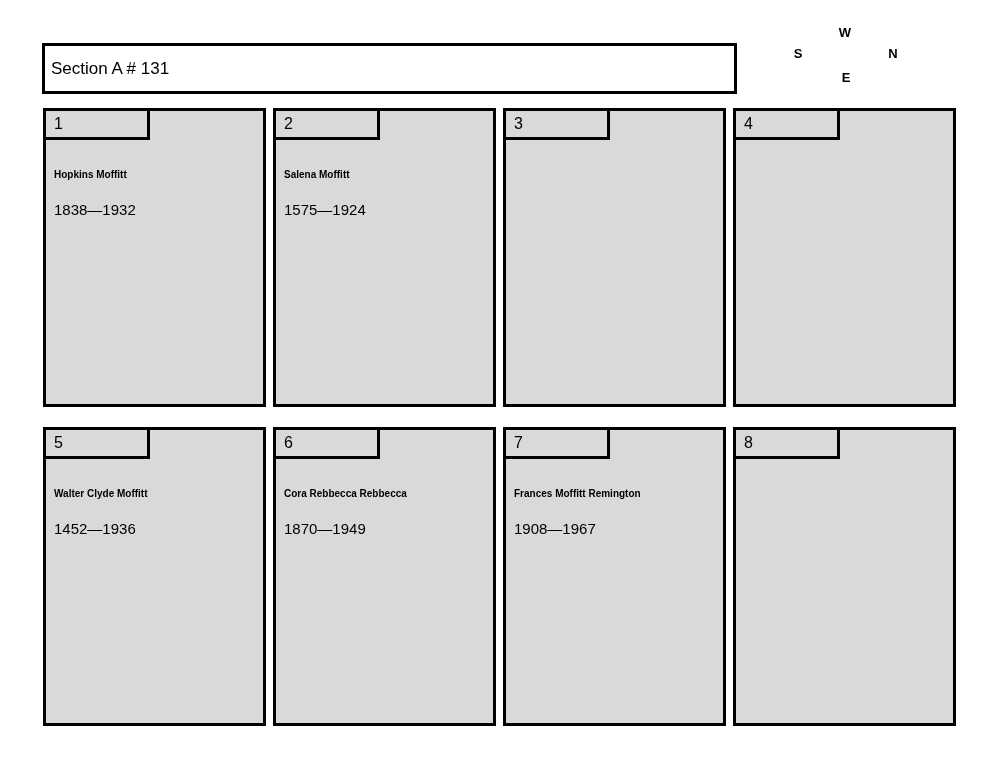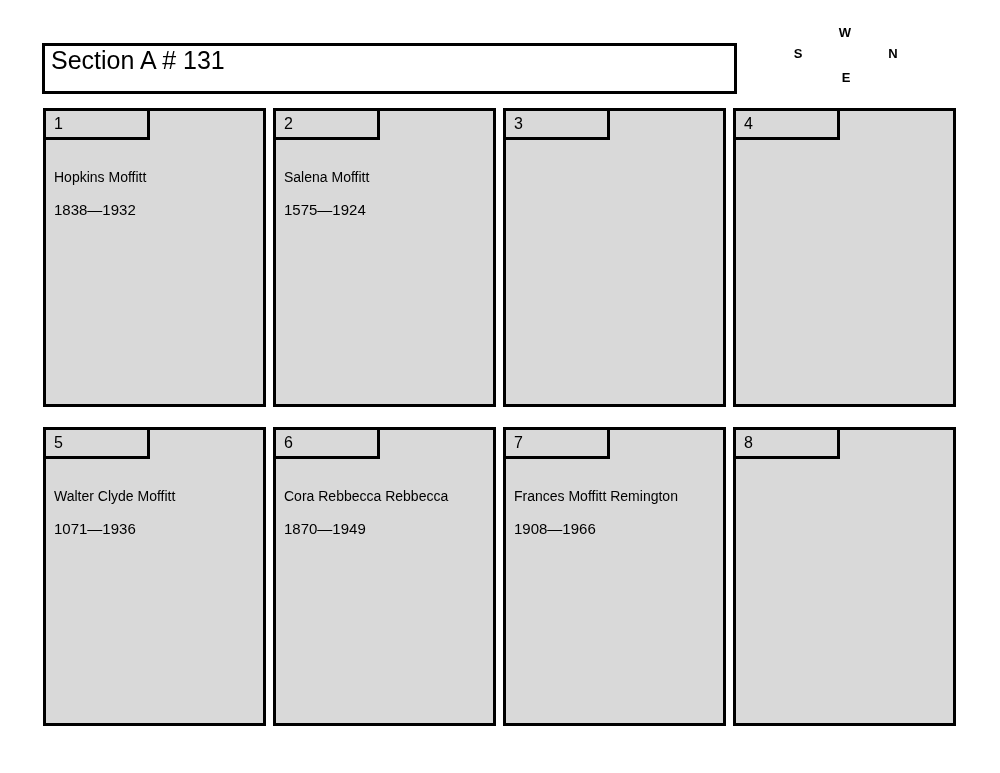--- a/index.html
+++ b/index.html
@@ -20,22 +20,23 @@
   .title-box {
     position: absolute;
     left: 42px;
     top: 43px;
     width: 695px;
     height: 51px;
     box-sizing: border-box;
     border: 3px solid #000000;
     background: #ffffff;
     display: flex;
+    align-items: center;
     padding-left: 6px;
-    font-size: 25px;
+    font-size: 17px;
     font-weight: 400;
   }
   
   .compass {
     position: absolute;
     left: 770px;
     top: 12px;
     width: 160px;
     height: 85px;
   }
@@ -76,22 +77,22 @@
     padding: 3px 0 0 8px;
     font-size: 16px;
     font-weight: 400;
     line-height: 1.2;
   }
   .plot-name {
     position: absolute;
     left: 8px;
     top: 58px;
     right: 10px;
-    font-size: 14px;
-    font-weight: 400;
+    font-size: 10px;
+    font-weight: 700;
     white-space: nowrap;
   }
   .plot-dates {
     position: absolute;
     left: 8px;
     top: 90px;
     font-size: 15px;
     font-weight: 400;
   }
 </style>
@@ -141,37 +142,37 @@
     </div>
     <div class="plot-name"></div>
     <div class="plot-dates"></div>
   </div>
 
   <div class="plot c0 r1">
     <div class="tab">
       <span>5</span>
     </div>
     <div class="plot-name">Walter Clyde Moffitt</div>
-    <div class="plot-dates">1071—1936</div>
+    <div class="plot-dates">1452—1936</div>
   </div>
 
   <div class="plot c1 r1">
     <div class="tab">
       <span>6</span>
     </div>
     <div class="plot-name">Cora Rebbecca Rebbecca</div>
     <div class="plot-dates">1870—1949</div>
   </div>
 
   <div class="plot c2 r1">
     <div class="tab">
       <span>7</span>
     </div>
     <div class="plot-name">Frances Moffitt Remington</div>
-    <div class="plot-dates">1908—1966</div>
+    <div class="plot-dates">1908—1967</div>
   </div>
 
   <div class="plot c3 r1">
     <div class="tab">
       <span>8</span>
     </div>
     <div class="plot-name"></div>
     <div class="plot-dates"></div>
   </div>
 

